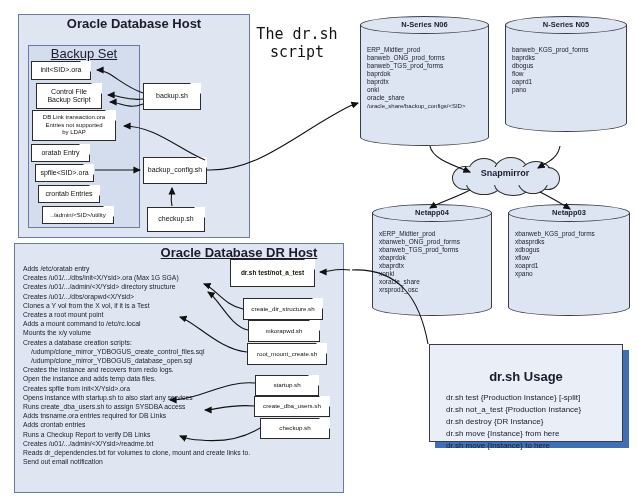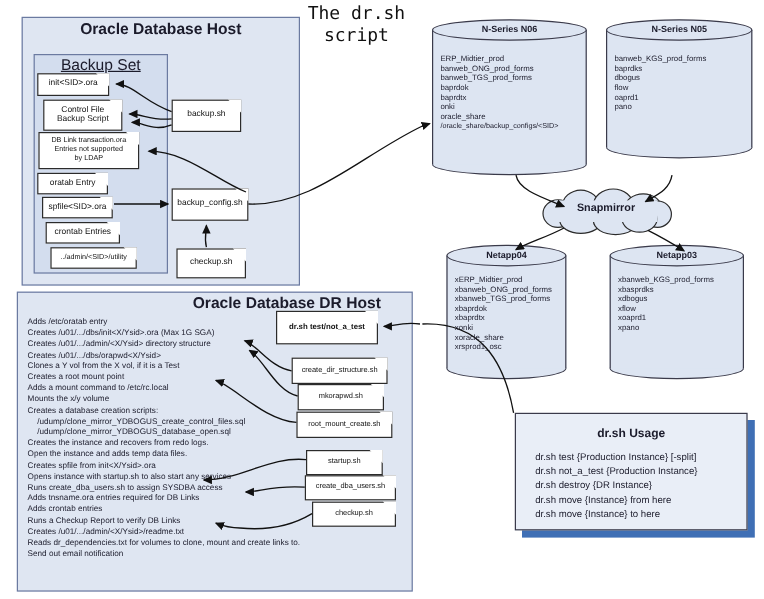--- a/index.html
+++ b/index.html
@@ -25,36 +25,36 @@
       background:#dde5f2;border:1px solid #3a3a4a;box-sizing:border-box;}
   .cyl .bot{position:absolute;left:0;right:0;bottom:0;height:18px;border-radius:50%;
       background:#dde5f2;border:1px solid #3a3a4a;box-sizing:border-box;}
   .cyl .title{position:absolute;left:0;right:0;top:4px;text-align:center;font-size:7.5px;
       font-weight:bold;z-index:5;}
   .cyl .items{position:absolute;left:7px;right:5px;top:30px;font-size:6.5px;line-height:8px;z-index:5;}
   .puff{position:absolute;background:#dde5f2;border:1.2px solid #2b2b2b;border-radius:50%;}
   
   .usage-shadow{position:absolute;background:#3f6fb5;}
   .usage{position:absolute;background:#e9eef7;border:1px solid #3a3a4a;box-sizing:border-box;}
-  .usage h4{margin:0;padding:11px 0 2px;text-align:center;font-size:10px;font-weight:bold;}
+  .usage h4{margin:0;padding:24px 0 2px;text-align:center;font-size:13px;font-weight:bold;}
   .usage ul{list-style:none;margin:0;padding:6px 0 0 16px;}
   .usage li{font-size:8px;line-height:12px;}
   
   .drlist{position:absolute;left:8px;top:18px;width:222px;}
   .drlist div{font-size:6.8px;line-height:9.2px;white-space:nowrap;}
   .drlist div.ind{padding-left:8px;}
   
   .bigtitle{position:absolute;font-family:"DejaVu Sans Mono", monospace;font-size:15px;
      line-height:18px;text-align:center;font-weight:500;color:#111;}
   svg.overlay{position:absolute;left:0;top:0;width:637px;height:499px;pointer-events:none;}
 </style>
 </head>
 <body>
 
-<div class="bigtitle" style="left:222px;top:2px;width:150px;">
+<div class="bigtitle" style="left:222px;top:25px;width:150px;">
   <span>The dr.sh</span><br>
   <span>script</span>
 </div>
 
 <div class="panel abs" style="left:18px;top:14px;width:232px;height:224px;">
   <div class="panel-title" style="margin-top:4px;">Oracle Database Host</div>
 </div>
 
 <div class="panel-inner abs" style="left:28px;top:45px;width:112px;height:183px;">
   <div class="panel-title" style="margin-top:3px;font-weight:normal;text-decoration:underline;">Backup Set</div>
@@ -130,38 +130,38 @@
   <div class="items">
     <div>banweb_KGS_prod_forms</div>
     <div>baprdks</div>
     <div>dbogus</div>
     <div>flow</div>
     <div>oaprd1</div>
     <div>pano</div>
   </div>
 </div>
 
-<div class="cyl" style="left:372px;top:204px;width:100px;height:112px;">
+<div class="cyl" style="left:372px;top:204px;width:120px;height:112px;">
   <div class="bot"></div>
     <div class="body"></div>
     <div class="top"></div>
   <div class="title">Netapp04</div>
   <div class="items" style="top:26px;">
     <div>xERP_Midtier_prod</div>
     <div>xbanweb_ONG_prod_forms</div>
     <div>xbanweb_TGS_prod_forms</div>
     <div>xbaprdok</div>
     <div>xbaprdtx</div>
     <div>xonki</div>
     <div>xoracle_share</div>
     <div>xrsprod1_osc</div>
   </div>
 </div>
 
-<div class="cyl" style="left:508px;top:204px;width:112px;height:112px;">
+<div class="cyl" style="left:508px;top:204px;width:122px;height:112px;">
   <div class="bot"></div>
     <div class="body"></div>
     <div class="top"></div>
   <div class="title">Netapp03</div>
   <div class="items" style="top:26px;">
     <div>xbanweb_KGS_prod_forms</div>
     <div>xbasprdks</div>
     <div>xdbogus</div>
     <div>xflow</div>
     <div>xoaprd1</div>
@@ -175,21 +175,21 @@
   <span class="puff" style="left:44px;top:-1px;width:32px;height:26px;"></span>
   <span class="puff" style="left:70px;top:3px;width:30px;height:24px;"></span>
   <span class="puff" style="left:86px;top:9px;width:22px;height:21px;"></span>
   <span class="puff" style="left:16px;top:14px;width:34px;height:21px;"></span>
   <span class="puff" style="left:44px;top:14px;width:36px;height:22px;"></span>
   <span class="puff" style="left:68px;top:13px;width:28px;height:21px;"></span>
   <span class="abs" style="left:12px;top:9px;width:86px;height:18px;background:#dde5f2;"></span>
   <span class="abs" style="left:0;top:10px;width:110px;text-align:center;font-size:9px;font-weight:bold;z-index:9;">Snapmirror</span>
 </div>
 
-<div class="panel abs" style="left:14px;top:243px;width:330px;height:250px;">
+<div class="panel abs" style="left:14px;top:243px;width:330px;height:250px;text-decoration:underline;">
   <div class="panel-title" style="margin-top:4px;margin-left:120px;">Oracle Database DR Host</div>
   <div class="drlist" style="top:20px;">
     <div>Adds /etc/oratab entry</div>
     <div>Creates /u01/.../dbs/init&lt;X/Ysid&gt;.ora (Max 1G SGA)</div>
     <div>Creates /u01/.../admin/&lt;X/Ysid&gt; directory structure</div>
     <div>Creates /u01/.../dbs/orapwd&lt;X/Ysid&gt;</div>
     <div>Clones a Y vol from the X vol, if it is a Test</div>
     <div>Creates a root mount point</div>
     <div>Adds a mount command to /etc/rc.local</div>
     <div>Mounts the x/y volume</div>

